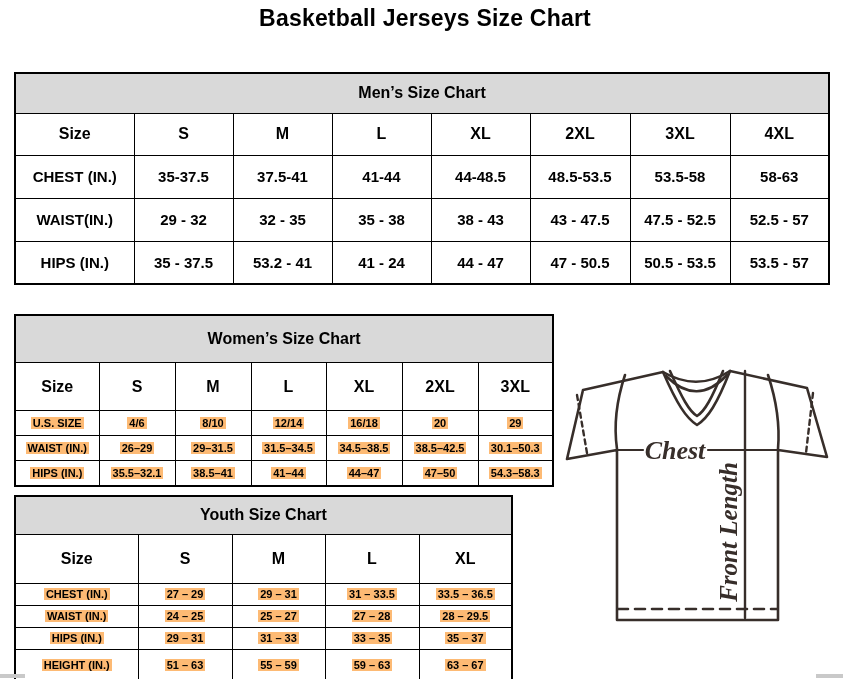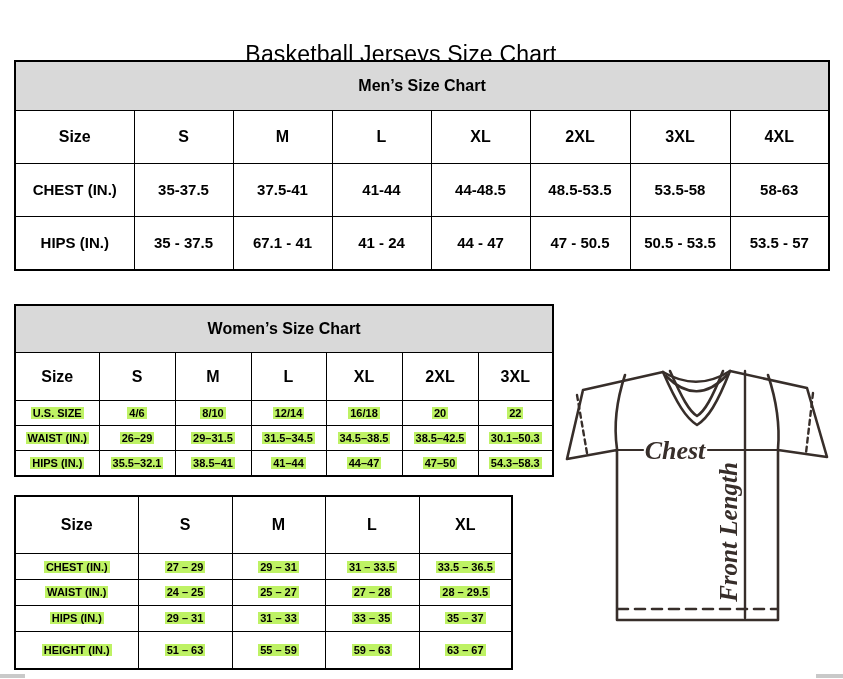--- a/index.html
+++ b/index.html
@@ -1,38 +1,38 @@
 <!DOCTYPE html>
 <html><head>
 <meta charset="utf-8">
 <style>
   html,body{margin:0;padding:0;}
   body{
     width:843px;height:679px;background:#ffffff;position:relative;overflow:hidden;
     font-family:"Liberation Sans","DejaVu Sans",sans-serif;color:#000;
   }
   .page-title{
-    position:absolute;left:401px;top:5px;transform:translateX(-50%);
-    font-size:23px;font-weight:normal;white-space:nowrap;letter-spacing:0.2px;margin-top:36px;
+    position:absolute;left:425px;top:5px;transform:translateX(-50%);
+    font-size:23px;font-weight:bold;white-space:nowrap;letter-spacing:0.2px;
   }
   table.size-table{
     position:absolute;border-collapse:collapse;table-layout:fixed;
     border:2.5px solid #000;background:#fff;
   }
   table.size-table td{
     border:1.4px solid #000;text-align:center;vertical-align:middle;
     font-weight:bold;padding:0;overflow:hidden;white-space:nowrap;
   }
   tr.band td{background:#d9d9d9;font-size:16px;}
   tr.cols td{font-size:16px;}
   tr.big td{font-size:15px;}
   tr.sm td{font-size:11px;}
-  tr.sm .hl, tr.sm td span{background:#bef264;padding:0 2px;text-align:right;}
-  #mens-table{left:14px;top:60px;width:814px;height:211px;}
-  #womens-table{left:14px;top:304px;width:538px;height:173px;padding-left:29px;}
+  tr.sm .hl, tr.sm td span{background:#fdba74;padding:0 2px;text-align:right;}
+  #mens-table{left:14px;top:72px;width:814px;height:211px;}
+  #womens-table{left:14px;top:314px;width:538px;height:173px;padding-left:29px;}
   #youth-table{left:14px;top:495px;width:497px;height:175px;}
   #jersey{position:absolute;left:560px;top:362px;}
   .scroll-frag{position:absolute;height:4px;background:#c9c9c9;}
   #scroll-frag-left{left:0;top:674px;width:25px;}
   #scroll-frag-right{left:816px;top:674px;width:27px;}
 </style>
 </head>
 <body>
 
 <div class="page-title">Basketball Jerseys Size Chart</div>
@@ -66,23 +66,33 @@
     <td>CHEST (IN.)</td>
     <td>35-37.5</td>
     <td>37.5-41</td>
     <td>41-44</td>
     <td>44-48.5</td>
     <td>48.5-53.5</td>
     <td>53.5-58</td>
     <td>58-63</td>
   </tr>
   <tr class="big" style="height:43px">
+    <td>WAIST(IN.)</td>
+    <td>29 - 32</td>
+    <td>32 - 35</td>
+    <td>35 - 38</td>
+    <td>38 - 43</td>
+    <td>43 - 47.5</td>
+    <td>47.5 - 52.5</td>
+    <td>52.5 - 57</td>
+  </tr>
+  <tr class="big" style="height:43px">
     <td>HIPS (IN.)</td>
     <td>35 - 37.5</td>
-    <td>67.1 - 41</td>
+    <td>53.2 - 41</td>
     <td>41 - 24</td>
     <td>44 - 47</td>
     <td>47 - 50.5</td>
     <td>50.5 - 53.5</td>
     <td>53.5 - 57</td>
   </tr>
 </tbody>
   </table>
 
 <table class="size-table" id="womens-table">
@@ -108,21 +118,21 @@
     <td>2XL</td>
     <td>3XL</td>
   </tr>
   <tr class="sm" style="height:22px">
     <td><span>U.S. SIZE</span></td>
     <td><span>4/6</span></td>
     <td><span>8/10</span></td>
     <td><span>12/14</span></td>
     <td><span>16/18</span></td>
     <td><span>20</span></td>
-    <td><span>22</span></td>
+    <td><span>29</span></td>
   </tr>
   <tr class="sm" style="height:22px">
     <td><span>WAIST (IN.)</span></td>
     <td><span>26–29</span></td>
     <td><span>29–31.5</span></td>
     <td><span>31.5–34.5</span></td>
     <td><span>34.5–38.5</span></td>
     <td><span>38.5–42.5</span></td>
     <td><span>30.1–50.3</span></td>
   </tr>
@@ -140,20 +150,23 @@
 
 <table class="size-table" id="youth-table">
   <colgroup>
     <col style="width:123px">
       <col style="width:94px">
       <col style="width:93px">
       <col style="width:94px">
       <col style="width:93px">
   </colgroup>
   <tbody>
+      <tr class="band" style="height:38px">
+    <td colspan="5">Youth Size Chart</td>
+  </tr>
   <tr class="cols" style="height:49px">
     <td>Size</td>
     <td>S</td>
     <td>M</td>
     <td>L</td>
     <td>XL</td>
   </tr>
   <tr class="sm" style="height:22px">
     <td><span>CHEST (IN.)</span></td>
     <td><span>27 – 29</span></td>

